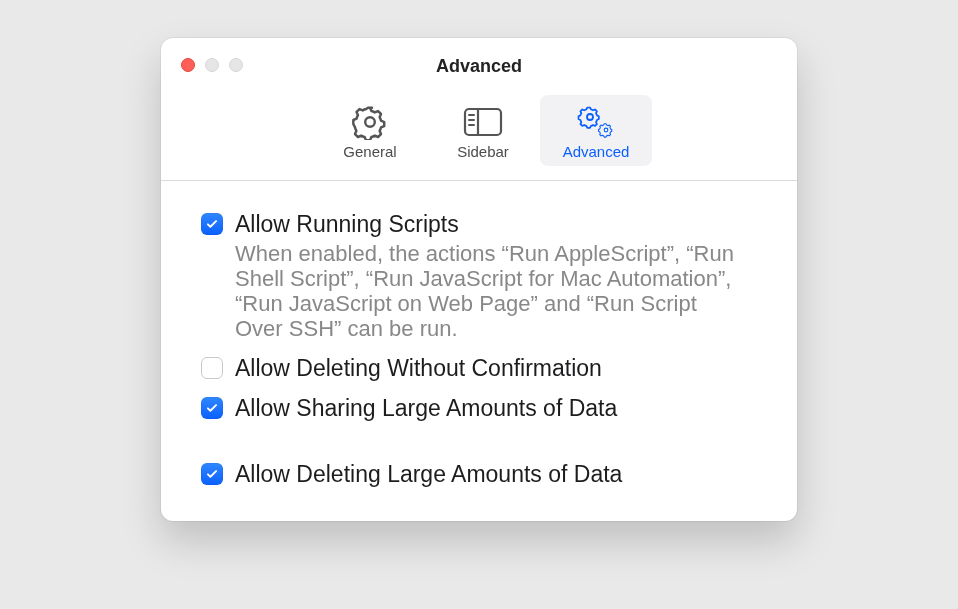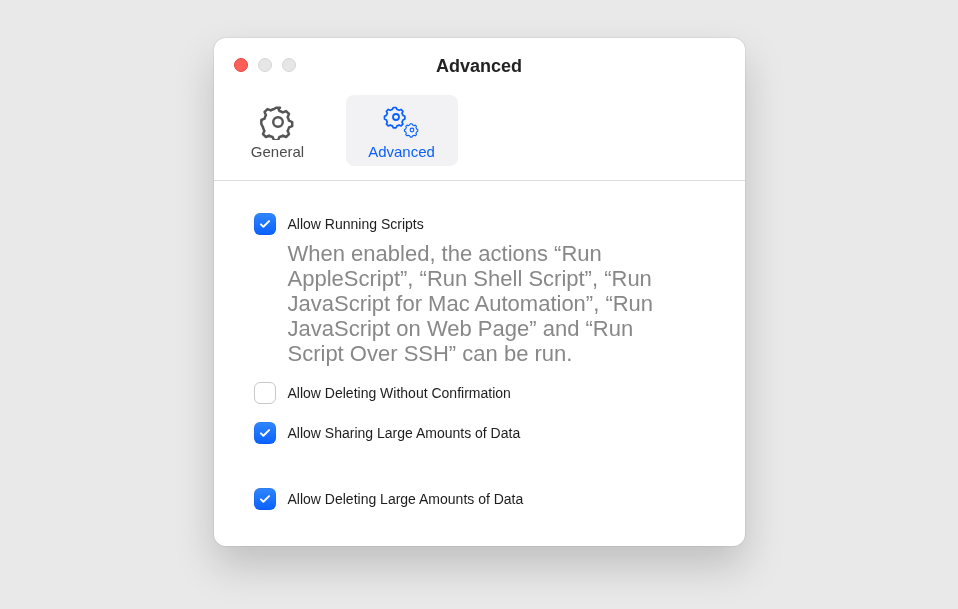--- a/index.html
+++ b/index.html
@@ -11,21 +11,21 @@
       background: #e9e9e9;
       font-family: -apple-system, BlinkMacSystemFont, "Helvetica Neue", sans-serif;
       width: 958px;
       height: 609px;
       display: flex;
       align-items: flex-start;
       justify-content: center;
       padding-top: 38px;
     }
     .window {
-      width: 531px;
+      width: 636px;
       background: #ffffff;
       border-radius: 12px;
       box-shadow: 0 20px 40px rgba(0,0,0,0.18), 0 0 0 1px rgba(0,0,0,0.05);
       overflow: hidden;
     }
     .titlebar {
       position: relative;
       padding-top: 18px;
       padding-bottom: 10px;
     }
@@ -50,21 +50,22 @@
       border: 0.5px solid #d6d6d6;
     }
     .window-title {
       text-align: center;
       font-size: 18px;
       font-weight: 700;
       color: #232323;
     }
     .toolbar {
       display: flex;
-      gap: 12px;
+      justify-content: center;
+      gap: 1px;
       padding: 8px 0 14px 8px;
       border-bottom: 1px solid #dcdcdc;
     }
     .toolbar-item {
       display: flex;
       flex-direction: column;
       align-items: center;
       justify-content: flex-end;
       width: 112px;
       padding: 8px 4px 6px 4px;
@@ -120,21 +121,21 @@
       border: 1px solid #c9c9cb;
     }
     .checkbox svg {
       width: 14px;
       height: 14px;
     }
     .setting-text {
       flex: 1;
     }
     .setting-label {
-      font-size: 14px;
+      font-size: 23px;
       color: #1d1d1f;
       line-height: 26px;
     }
     .setting-description {
       font-size: 22px;
       color: #888889;
       line-height: 25px;
       margin-top: 4px;
       padding-right: 10px;
     }
@@ -156,20 +157,32 @@
     <div class="toolbar-item">
       <div class="toolbar-icon">
         <svg width="36" height="36" viewBox="0 0 24 24" fill="none" stroke="#555" stroke-width="1.6" stroke-linecap="round" stroke-linejoin="round">
           <circle cx="12" cy="12" r="3.2"></circle>
           <path d="M12 2.8l.9 2.1a7.5 7.5 0 0 1 2.2.9l2.1-.9 1.9 1.9-.9 2.1a7.5 7.5 0 0 1 .9 2.2l2.1.9v2.6l-2.1.9a7.5 7.5 0 0 1-.9 2.2l.9 2.1-1.9 1.9-2.1-.9a7.5 7.5 0 0 1-2.2.9l-.9 2.1h-2.6l-.9-2.1a7.5 7.5 0 0 1-2.2-.9l-2.1.9-1.9-1.9.9-2.1a7.5 7.5 0 0 1-.9-2.2L1.2 13.3v-2.6l2.1-.9a7.5 7.5 0 0 1 .9-2.2l-.9-2.1 1.9-1.9 2.1.9a7.5 7.5 0 0 1 2.2-.9L10.7 2.8h2.6z" transform="translate(-0.35 -0.35) scale(1.03)"></path>
         </svg>
       </div>
       <div class="toolbar-label">General</div>
     </div>
 
+    <div class="toolbar-item">
+      <div class="toolbar-icon">
+        <svg width="42" height="32" viewBox="0 0 42 32" fill="none" stroke="#555" stroke-width="2.2" stroke-linejoin="round">
+          <rect x="3" y="3" width="36" height="26" rx="4"></rect>
+          <line x1="16" y1="3" x2="16" y2="29"></line>
+          <line x1="7" y1="9" x2="12" y2="9" stroke-width="2" stroke-linecap="round"></line>
+          <line x1="7" y1="14" x2="12" y2="14" stroke-width="2" stroke-linecap="round"></line>
+          <line x1="7" y1="19" x2="12" y2="19" stroke-width="2" stroke-linecap="round"></line>
+        </svg>
+      </div>
+      <div class="toolbar-label">Sidebar</div>
+    </div>
 
     <div class="toolbar-item selected">
       <div class="toolbar-icon">
         <svg width="42" height="38" viewBox="0 0 42 38" fill="none" stroke="#0a60ff" stroke-width="1.8" stroke-linecap="round" stroke-linejoin="round">
           <g transform="translate(15,14)">
             <circle cx="0" cy="0" r="3"></circle>
             <path d="M0-10l1 2a8 8 0 0 1 2.3 1l2-1 2 2-1 2a8 8 0 0 1 1 2.3l2 1v2.8l-2 1a8 8 0 0 1-1 2.3l1 2-2 2-2-1a8 8 0 0 1-2.3 1l-1 2h-2.8l-1-2a8 8 0 0 1-2.3-1l-2 1-2-2 1-2a8 8 0 0 1-1-2.3l-2-1v-2.8l2-1a8 8 0 0 1 1-2.3l-1-2 2-2 2 1a8 8 0 0 1 2.3-1l1-2h2.8z" transform="scale(0.95)"></path>
           </g>
           <g transform="translate(31,27) scale(0.62)">
             <circle cx="0" cy="0" r="3"></circle>

